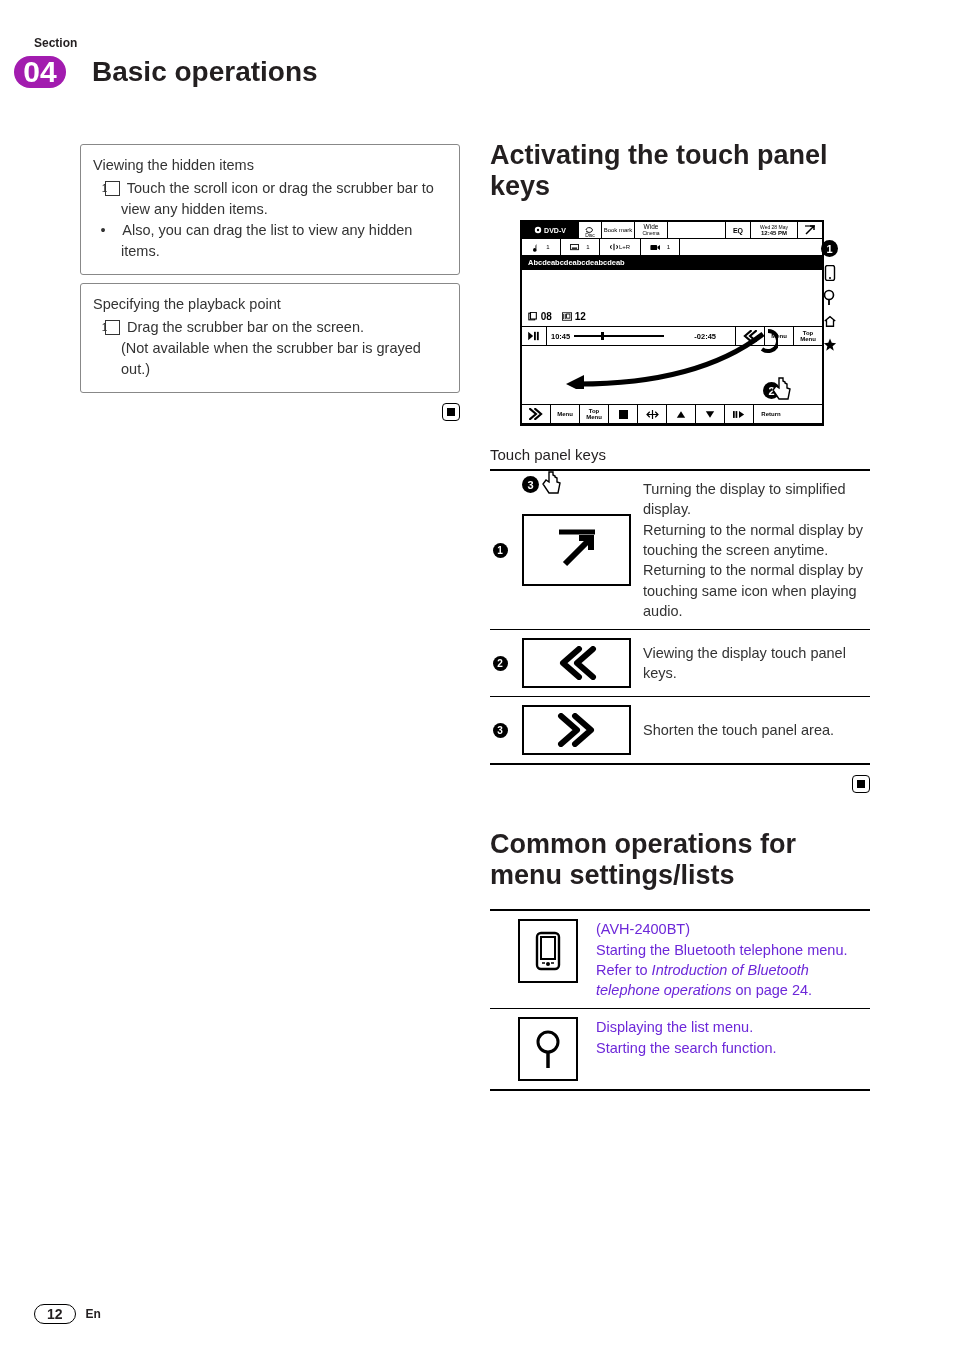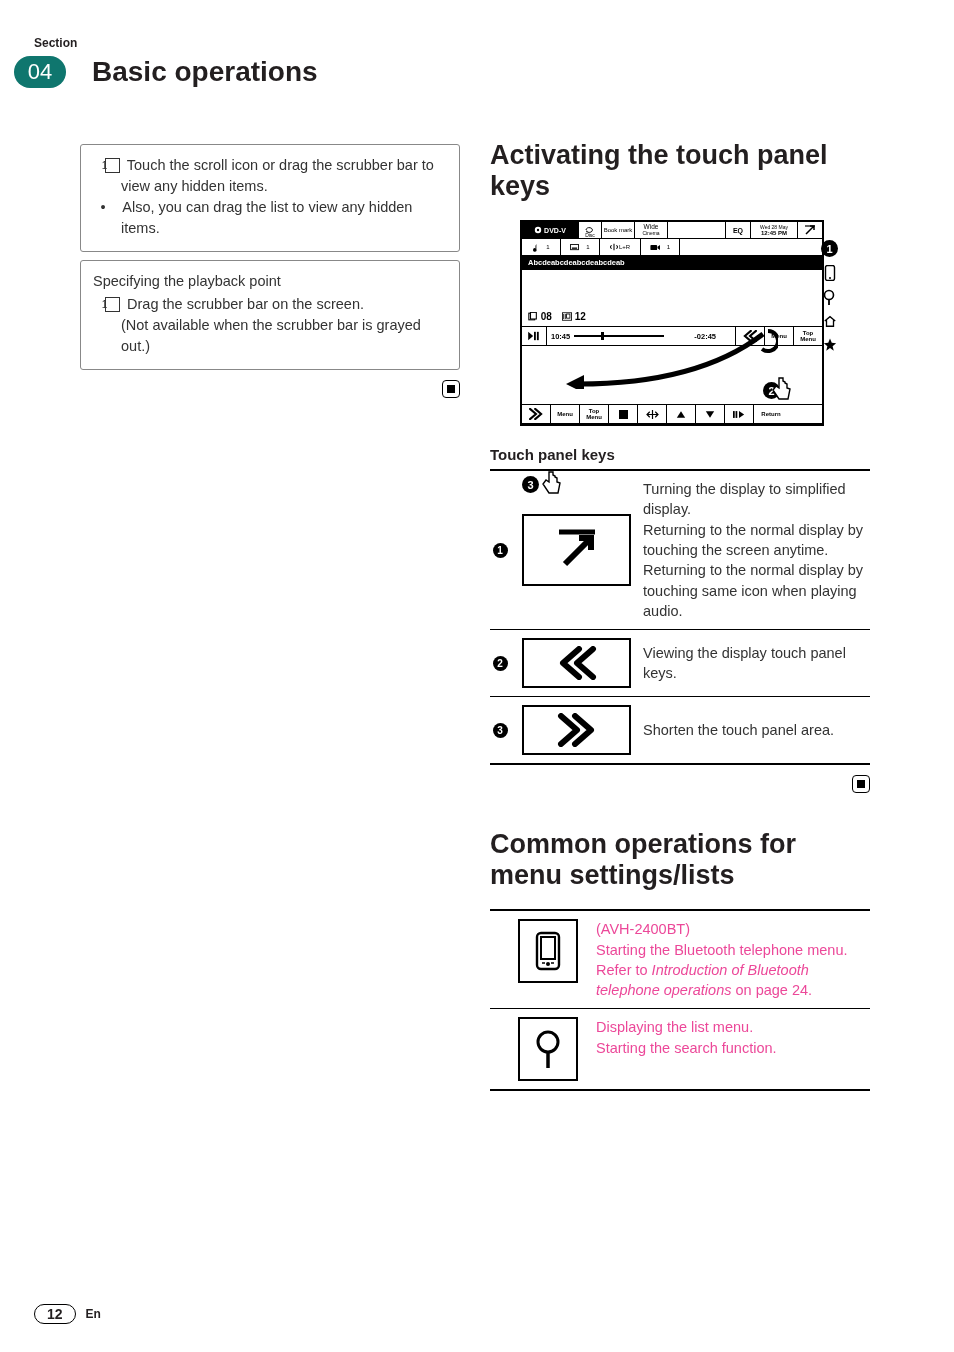--- a/index.html
+++ b/index.html
@@ -28,25 +28,25 @@
     position: absolute;
     top: 54px;
     left: 14px;
     height: 36px;
     display: flex;
     align-items: center;
   }
   .chapter-oval {
     width: 52px;
     height: 32px;
-    background: #0f766e;
+    background: #a21caf;
     border-radius: 16px;
     color: #fff;
-    font-weight: normal;
-    font-size: 22px;
+    font-weight: bold;
+    font-size: 30px;
     display: inline-flex;
     align-items: center;
     justify-content: center;
   }
   .chapter-title {
     margin-left: 26px;
     font-size: 28px;
     font-weight: 800;
   }
   .header-line {
@@ -108,21 +108,21 @@
   }
   .end-square::after {
     content: '';
     position: absolute;
     top: 4px; left: 4px; right: 4px; bottom: 4px;
     background: #000;
   }
   .clearfix::after { content: ''; display: block; clear: both; }
 
   .h1 { font-size: 27px; font-weight: 800; line-height: 1.15; margin: 0 0 18px 0; }
-  .h2 { font-size: 15px; font-weight: 700; margin: 20px 0 6px 0; }
+  .h2 { font-size: 15px; font-weight: 400; margin: 20px 0 6px 0; }
 
   
   .figure {
     border: 2px solid #000;
     width: 300px;
     margin-left: 30px;
     background: #fff;
     position: relative;
     font-family: Arial, sans-serif;
     color: #000;
@@ -269,21 +269,21 @@
   }
   .co-row.last { border-bottom: 2.5px solid #000; }
   .co-icon {
     width: 56px; height: 60px;
     border: 2px solid #000;
     display: inline-flex; align-items:center; justify-content:center;
     flex-shrink:0;
     margin-left: 28px;
   }
   .co-desc {
-    font-size: 14.5px; line-height: 1.4; color: #ec4899;
+    font-size: 14.5px; line-height: 1.4; color: #6d28d9;
     flex: 1;
   }
   .co-desc .italic { font-style: italic; }
 
   .page-footer {
     position: absolute;
     left: 34px;
     bottom: 28px;
     display: flex;
     align-items: center;
@@ -308,20 +308,21 @@
 
   <div class="section-label">Section</div>
   <div class="header-line"></div>
   <div class="header-pill">
     <span class="chapter-oval">04</span>
     <span class="chapter-title">Basic operations</span>
   </div>
 
   <div class="col left-col">
     <div class="card">
+      <div class="card-title">Viewing the hidden items</div>
       <div class="indent">
         <span class="step-num">1</span>
         <span>Touch the scroll icon or drag the scrubber bar to view any hidden items.</span>
       </div>
       <div class="indent">
         <span class="bul">•</span>
         <span>Also, you can drag the list to view any hidden items.</span>
       </div>
     </div>
 

